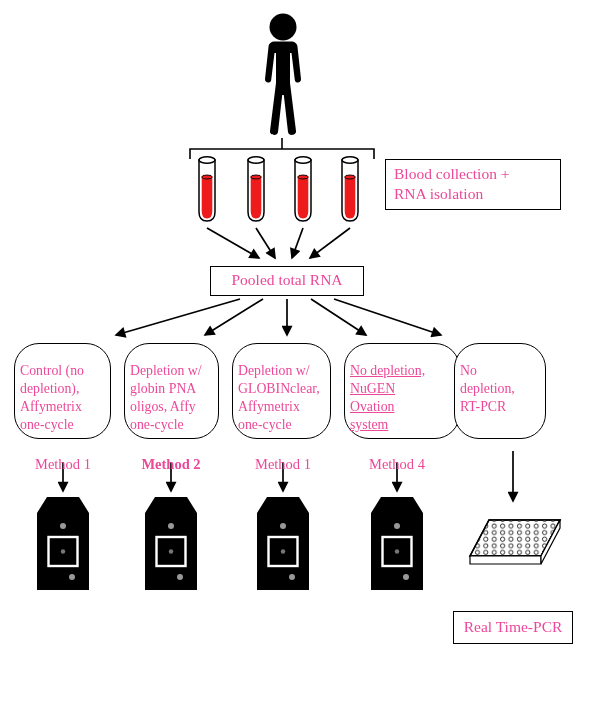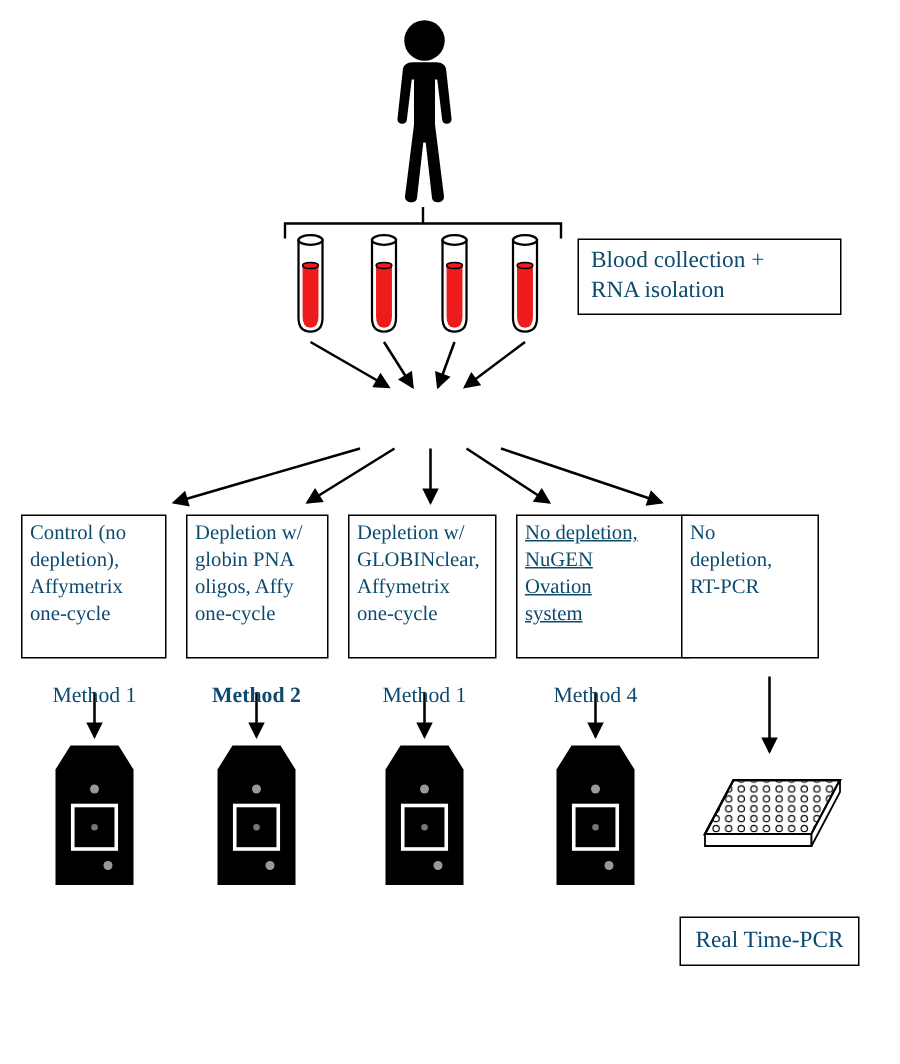--- a/index.html
+++ b/index.html
@@ -1,24 +1,24 @@
 <!DOCTYPE html>
 <html><head>
 <meta charset="utf-8">
 <style>
   html,body{margin:0;padding:0;background:#fff;}
   #canvas{
     position:relative;width:600px;height:709px;background:#fff;
-    font-family:"Liberation Serif",serif;color:#0c4a6e;overflow:hidden;
+    font-family:"Liberation Serif",serif;color:#ec4899;overflow:hidden;
   }
   svg.layer{position:absolute;left:0;top:0;width:600px;height:709px;}
   .box{position:absolute;background:#fff;border:1.5px solid #000;box-sizing:border-box;}
   .blood-box{left:385px;top:159px;width:176px;height:51px;font-size:15.5px;line-height:20px;padding:4px 8px;white-space:pre-line;}
   .pooled-box{left:210px;top:266px;width:154px;height:30px;font-size:15.5px;text-align:center;line-height:26px;}
-  .method-box{top:343px;height:96px;font-size:13.8px;line-height:1.3;padding:2px 5px;white-space:pre-line;}
+  .method-box{top:343px;height:96px;font-size:13.8px;line-height:1.3;padding:18px 5px;white-space:pre-line;border-radius:25px;}
   .m1{left:14px;width:97px;}
   .m2{left:124px;width:95px;}
   .m3{left:232px;width:99px;}
   .m4{left:344px;width:116px;text-decoration:underline;}
   .m5{left:454px;width:92px;}
   .method-label{position:absolute;top:441px;width:96px;text-align:center;font-size:14.5px;margin-top:15px;}
   .ml1{left:15px;}
   .ml2{left:123px;font-weight:bold;}
   .ml3{left:235px;}
   .ml4{left:349px;}
@@ -136,20 +136,21 @@
     <g>
       <path d="M 470,556 L 489,520 L 560,520 L 541,556 Z" fill="#fff" stroke="#000" stroke-width="1.5"></path>
       <path d="M 470,556 L 489,520 L 560,520 L 541,556 Z" fill="url(#wells)" stroke="#000" stroke-width="1.5"></path>
       <path d="M 470,556 L 541,556 L 541,564 L 470,564 Z" fill="#fff" stroke="#000" stroke-width="1.2"></path>
       <path d="M 541,556 L 560,520 L 560,528 L 541,564 Z" fill="#fff" stroke="#000" stroke-width="1.2"></path>
     </g>
   </svg>
 
   <div class="box blood-box">Blood collection +
 RNA isolation</div>
+  <div class="box pooled-box">Pooled total RNA</div>
 
   <div class="box method-box m1">Control (no
 depletion),
 Affymetrix
 one-cycle</div>
   <div class="box method-box m2">Depletion w/
 globin PNA
 oligos, Affy
 one-cycle</div>
   <div class="box method-box m3">Depletion w/

